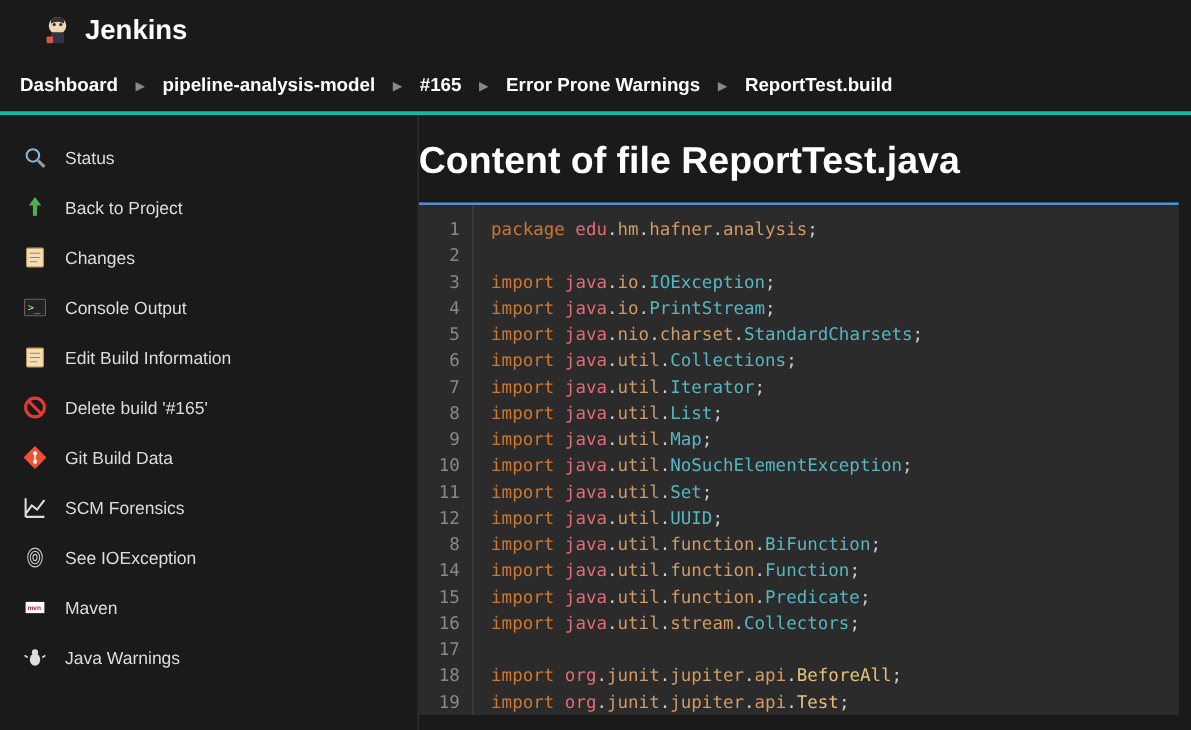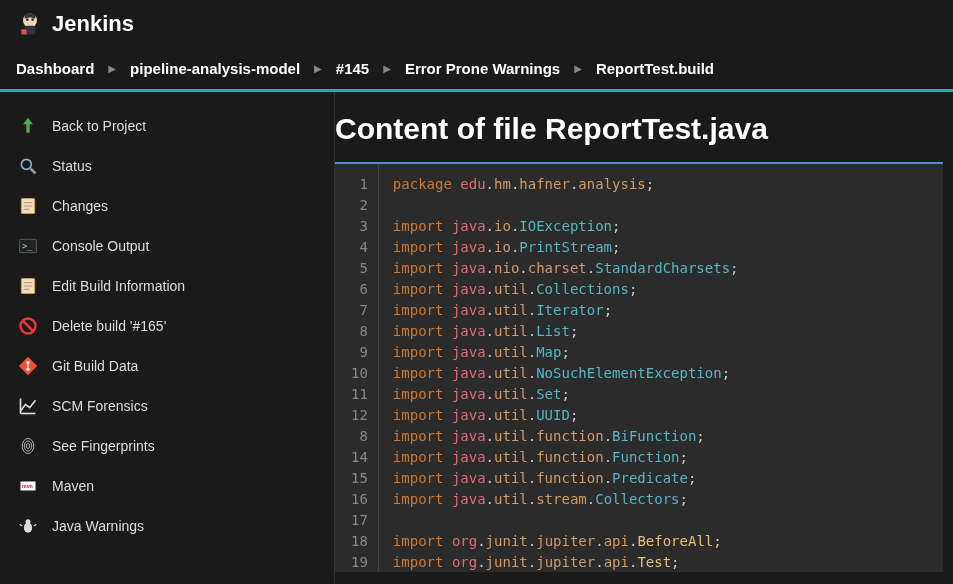--- a/index.html
+++ b/index.html
@@ -1,18 +1,18 @@
 <!DOCTYPE html>
 <html><head>
 <meta charset="utf-8">
 <style>
 * { margin:0; padding:0; box-sizing:border-box; }
 body { background:#1a1a1a; color:#e0e0e0; font-family:Arial,Helvetica,sans-serif; width:953px; height:584px; overflow:hidden; }
 
-.header { background:#1a1a1a; height:48px; display:flex; align-items:center; padding:0 16px; }
+.header { background:#1a1a1a; height:48px; display:flex; align-items:center; padding:0 32px; }
 .logo { display:flex; align-items:center; gap:8px; }
 .logo-img { width:28px; height:28px; }
 .logo-text { font-size:22px; font-weight:bold; color:#fff; }
 
 .breadcrumb { background:#1a1a1a; height:44px; display:flex; align-items:center; padding:0 16px; border-bottom:3px solid #14b8a6; }
 .crumb { color:#fff; font-size:15px; font-weight:600; cursor:pointer; }
 .sep { color:#888; margin:0 14px; font-size:10px; }
 
 .body { display:flex; height:492px; }
 .sidebar { width:335px; background:#1a1a1a; border-right:1px solid #333; padding-top:14px; overflow-y:auto; }
@@ -54,45 +54,45 @@
         </svg></span>
     <span class="logo-text">Jenkins</span>
   </div>
 </div>
 
 <div class="breadcrumb" id="breadcrumb">
     <span class="crumb">Dashboard</span>
     <span class="sep">▶</span>
     <span class="crumb">pipeline-analysis-model</span>
     <span class="sep">▶</span>
-    <span class="crumb">#145</span>
+    <span class="crumb">#165</span>
     <span class="sep">▶</span>
     <span class="crumb">Error Prone Warnings</span>
     <span class="sep">▶</span>
     <span class="crumb">ReportTest.build</span>
   </div>
 
 <div class="body">
   <div class="sidebar" id="sidebar">
       <div class="nav-item">
         <span class="nav-icon">
           <svg viewBox="0 0 24 24" width="20" height="20">
-            <path fill="#4caf50" d="M12 2l6 8h-4v10h-4V10H6z"></path>
-          </svg>
-        </span>
-        <span>Back to Project</span>
-      </div>
-      <div class="nav-item">
-        <span class="nav-icon">
-          <svg viewBox="0 0 24 24" width="20" height="20">
             <circle cx="10" cy="10" r="6" fill="none" stroke="#89b4d4" stroke-width="2"></circle>
             <line x1="15" y1="15" x2="21" y2="21" stroke="#999" stroke-width="3"></line>
           </svg>
         </span>
         <span>Status</span>
+      </div>
+      <div class="nav-item">
+        <span class="nav-icon">
+          <svg viewBox="0 0 24 24" width="20" height="20">
+            <path fill="#4caf50" d="M12 2l6 8h-4v10h-4V10H6z"></path>
+          </svg>
+        </span>
+        <span>Back to Project</span>
       </div>
       <div class="nav-item">
         <span class="nav-icon">
           <svg viewBox="0 0 24 24" width="20" height="20">
             <rect x="4" y="3" width="16" height="18" rx="1" fill="#f5deb3" stroke="#c9a25d"></rect>
             <line x1="7" y1="8" x2="17" y2="8" stroke="#888"></line>
             <line x1="7" y1="12" x2="17" y2="12" stroke="#888"></line>
             <line x1="7" y1="16" x2="14" y2="16" stroke="#888"></line>
           </svg>
         </span>
@@ -149,21 +149,21 @@
         <span>SCM Forensics</span>
       </div>
       <div class="nav-item">
         <span class="nav-icon">
           <svg viewBox="0 0 24 24" width="20" height="20">
             <ellipse cx="12" cy="12" rx="7" ry="9" fill="none" stroke="#ccc" stroke-width="1"></ellipse>
             <ellipse cx="12" cy="12" rx="4.5" ry="6" fill="none" stroke="#ccc" stroke-width="1"></ellipse>
             <ellipse cx="12" cy="12" rx="2" ry="3" fill="none" stroke="#ccc" stroke-width="1"></ellipse>
           </svg>
         </span>
-        <span>See Fingerprints</span>
+        <span>See IOException</span>
       </div>
       <div class="nav-item">
         <span class="nav-icon">
           <svg viewBox="0 0 24 24" width="18" height="18">
             <rect x="2" y="6" width="20" height="12" fill="#fff"></rect>
             <text x="4" y="15" fill="#c71a36" font-size="7" font-family="Arial" font-weight="bold">mvn</text>
           </svg>
         </span>
         <span>Maven</span>
       </div>

